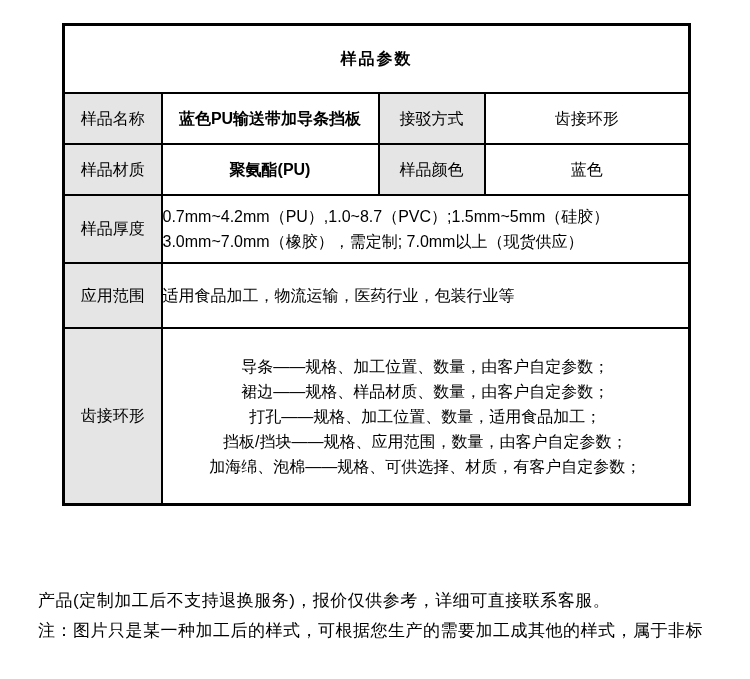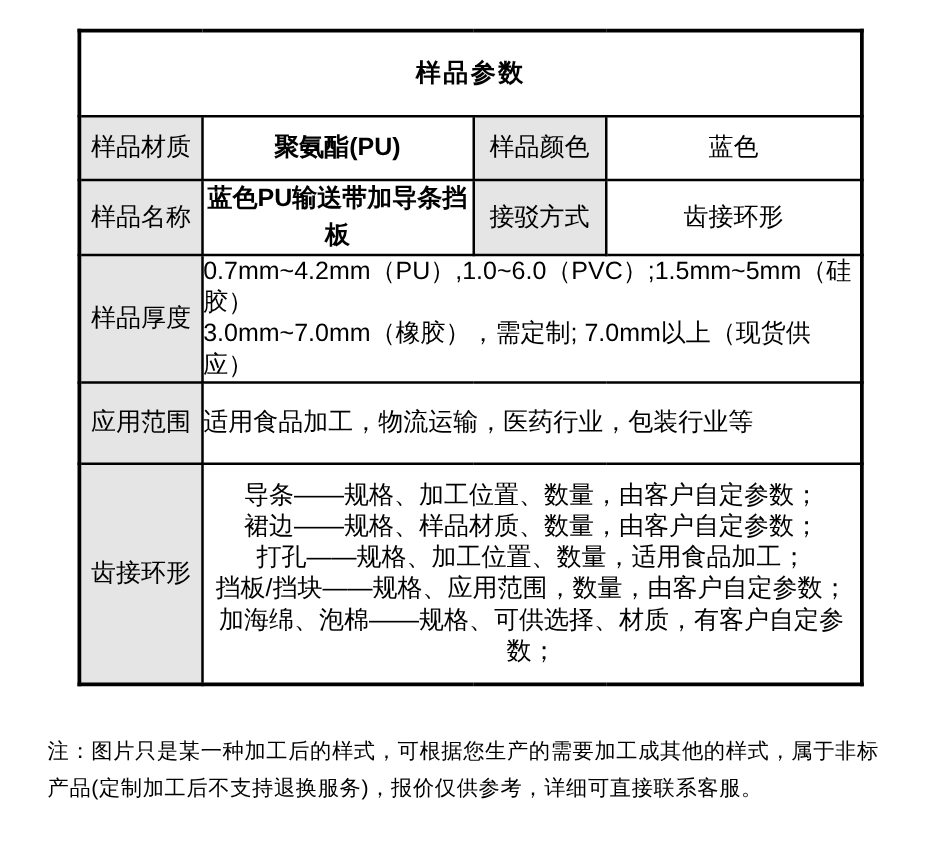--- a/index.html
+++ b/index.html
@@ -22,21 +22,21 @@
     top: 23px;
     width: 626px;
     border-collapse: collapse;
     table-layout: fixed;
     border: 3px solid #000000;
   }
   table.spec td {
     border: 2px solid #000000;
     padding: 0;
     vertical-align: middle;
-    font-size: 20px;
+    font-size: 16px;
     line-height: 1.45;
   }
   .title-cell {
     height: 66px;
     text-align: center;
     font-size: 29px;
     font-weight: bold;
     letter-spacing: 2px;
   }
   .lbl {
@@ -84,37 +84,37 @@
       <col style="width:106px">
       <col style="width:205px">
     </colgroup>
 
     <tbody>
         <tr>
       <td colspan="4" class="title-cell">样品参数</td>
     </tr>
 
     <tr>
+      <td class="lbl h-r1">样品名称</td>
+      <td class="val-bold h-r1">蓝色PU输送带加导条挡板</td>
+      <td class="lbl h-r1">接驳方式</td>
+      <td class="val-center h-r1">齿接环形</td>
+    </tr>
+
+    <tr>
       <td class="lbl h-r2">样品材质</td>
       <td class="val-bold h-r2">聚氨酯(PU)</td>
       <td class="lbl h-r2">样品颜色</td>
       <td class="val-center h-r2">蓝色</td>
     </tr>
 
     <tr>
-      <td class="lbl h-r1">样品名称</td>
-      <td class="val-bold h-r1">蓝色PU输送带加导条挡板</td>
-      <td class="lbl h-r1">接驳方式</td>
-      <td class="val-center h-r1">齿接环形</td>
-    </tr>
-
-    <tr>
       <td class="lbl h-r3">样品厚度</td>
       <td colspan="3" class="val-left h-r3">
-        <div>0.7mm~4.2mm（PU）,1.0~6.0（PVC）;1.5mm~5mm（硅胶）</div>
+        <div>0.7mm~4.2mm（PU）,1.0~8.7（PVC）;1.5mm~5mm（硅胶）</div>
         <div>3.0mm~7.0mm（橡胶），需定制; 7.0mm以上（现货供应）</div>
       </td>
     </tr>
 
     <tr>
       <td class="lbl h-r4">应用范围</td>
       <td colspan="3" class="val-left h-r4">
         <div>适用食品加工，物流运输，医药行业，包装行业等</div>
       </td>
     </tr>
@@ -127,17 +127,17 @@
         <div>打孔——规格、加工位置、数量，适用食品加工；</div>
         <div>挡板/挡块——规格、应用范围，数量，由客户自定参数；</div>
         <div>加海绵、泡棉——规格、可供选择、材质，有客户自定参数；</div>
       </td>
     </tr>
 
   </tbody>
     </table>
 
   <div class="note">
+    <div>产品(定制加工后不支持退换服务)，报价仅供参考，详细可直接联系客服。</div>
     <div>注：图片只是某一种加工后的样式，可根据您生产的需要加工成其他的样式，属于非标</div>
-    <div>产品(定制加工后不支持退换服务)，报价仅供参考，详细可直接联系客服。</div>
   </div>
 
 </div>
 
 </body></html>

